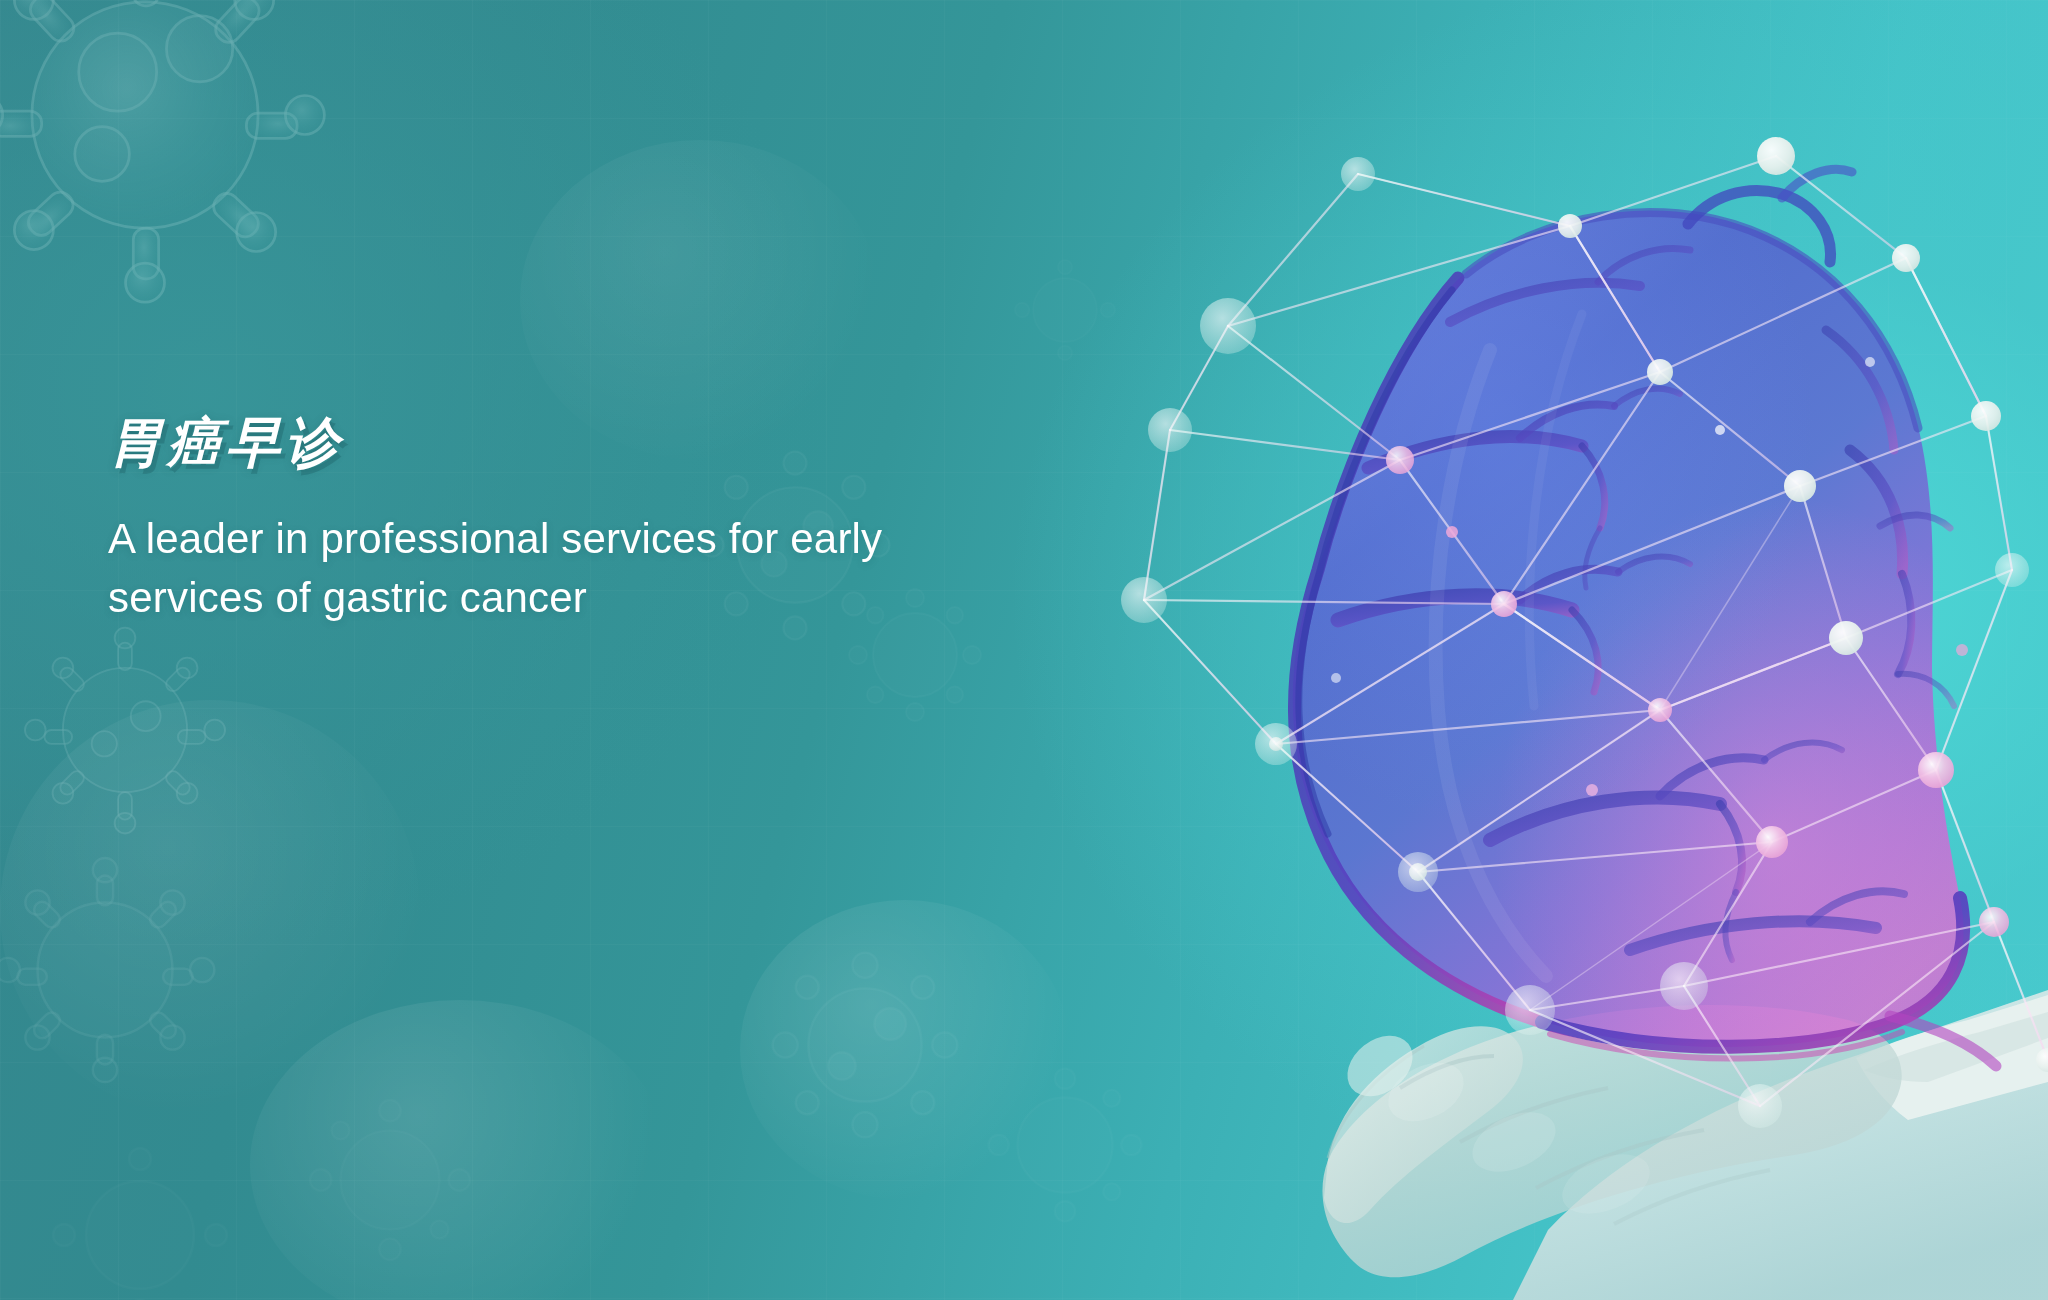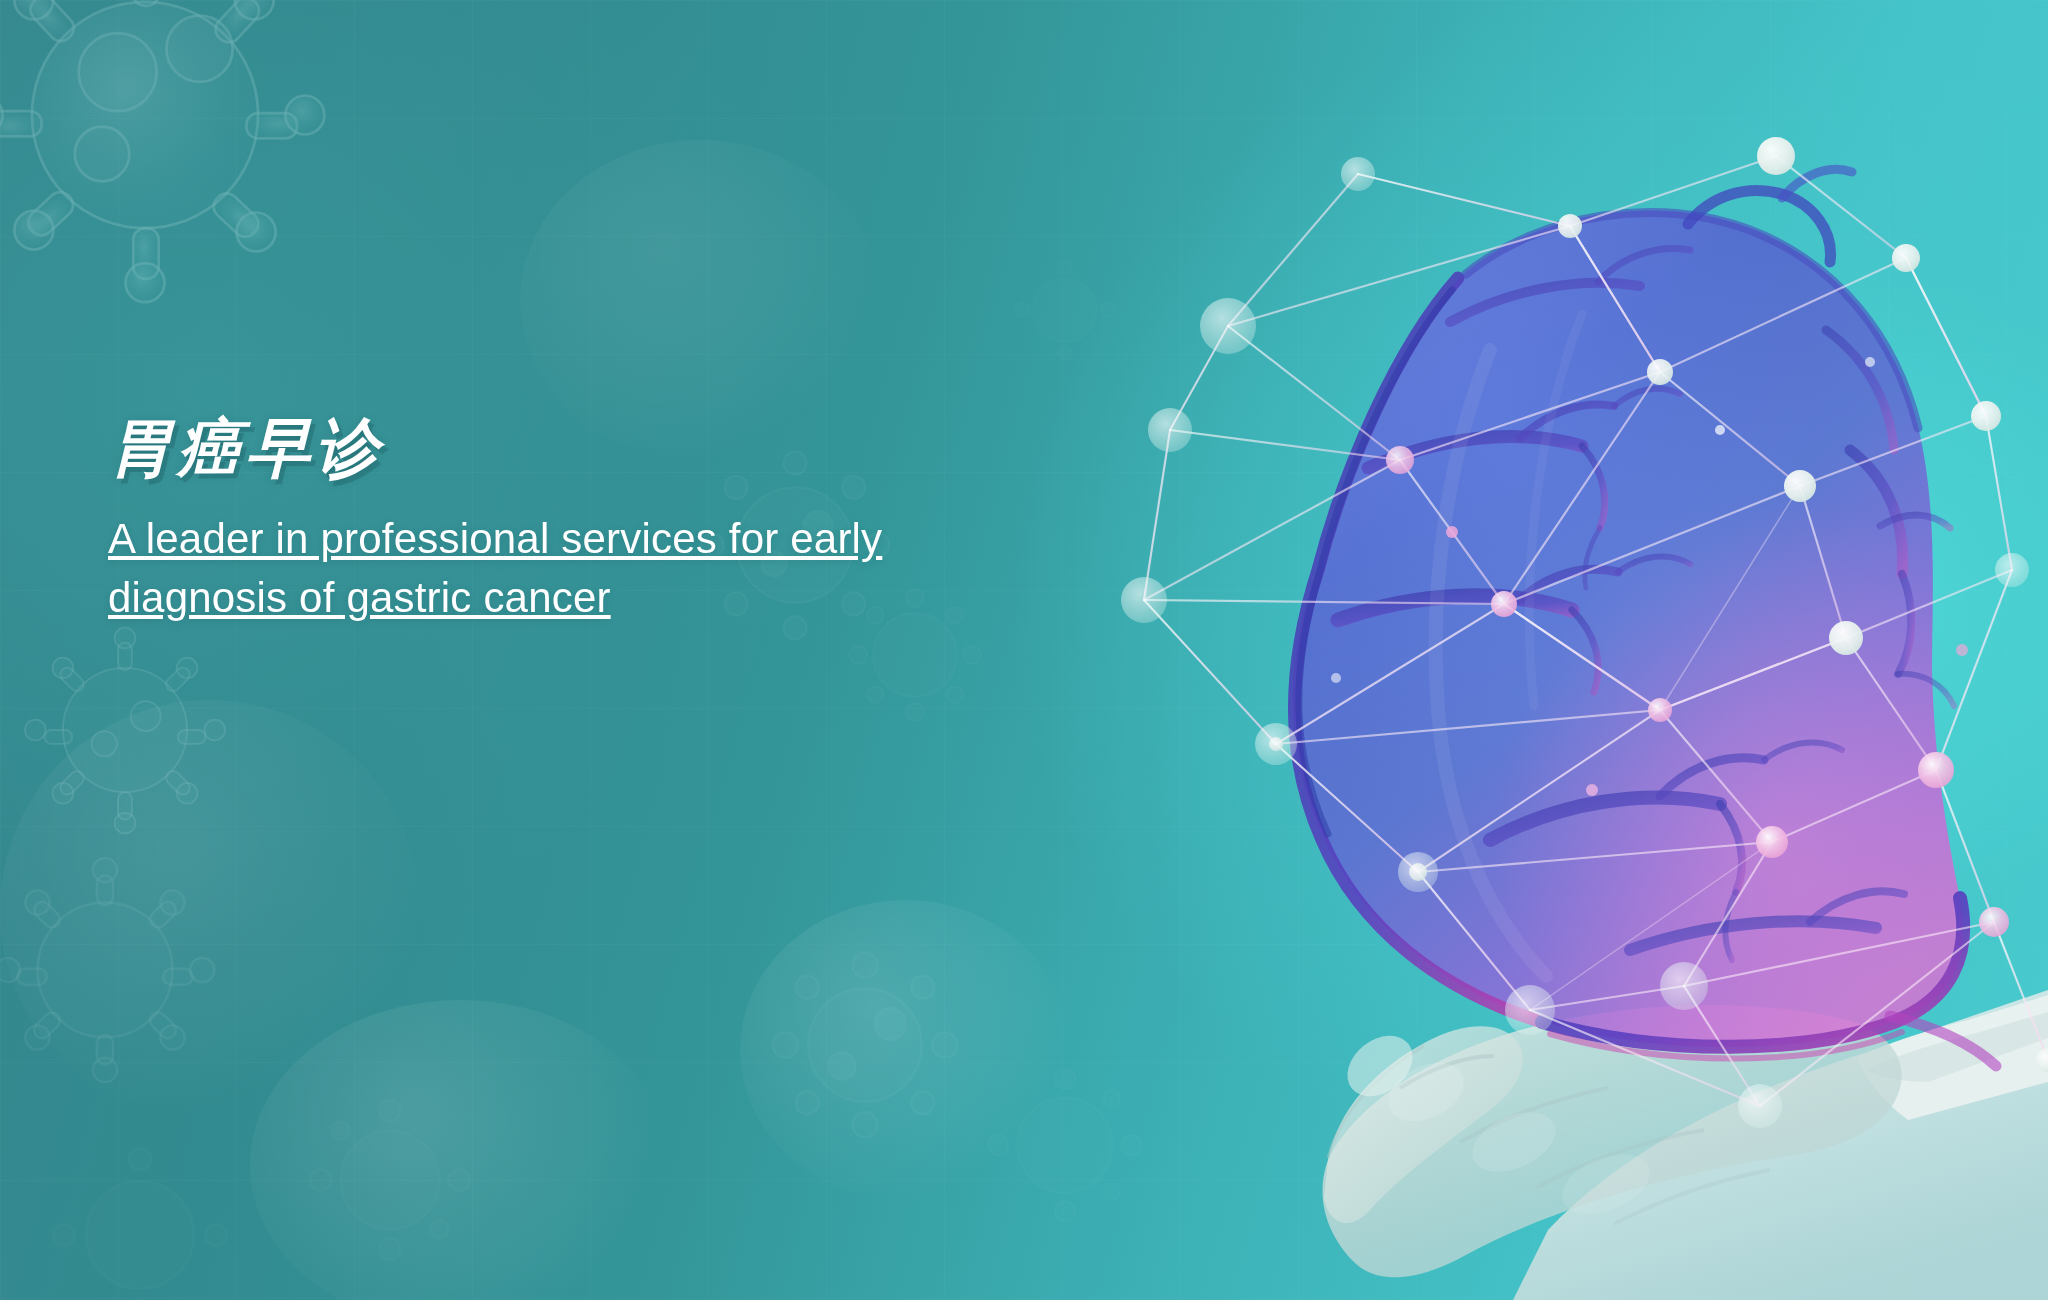--- a/index.html
+++ b/index.html
@@ -48,40 +48,39 @@
   .sb3 { left:520px;  top:140px;  width:360px; height:320px; opacity:.6; }
   .sb4 { left:0px;    top:700px;  width:420px; height:420px; opacity:.7; }
 
   
   .copy { position:absolute; left:108px; top:410px; width:1000px; }
 
   .headline {
     color:#ffffff;
     font-weight:bold;
     font-style:italic;
-    font-size:64px;
+    font-size:54px;
     line-height:1.20;
     letter-spacing:5px;
     text-shadow:
       4px 5px 0 rgba(22,86,92,0.30),
       0 2px 10px rgba(18,72,78,0.22);
     white-space:nowrap;
   }
   .headline .l2 { display:block; }
 
   .subhead {
-    margin-top:22px;
+    margin-top:34px;
     color:#ffffff;
     font-size:42px;
     line-height:1.42;
     font-weight:400;
     letter-spacing:.2px;
     text-shadow:0 2px 7px rgba(20,80,86,0.22);
     max-width:1010px;
-    text-decoration:underline;
   }
 
   
   #hand { position:absolute; right:0px; bottom:-10px; width:1020px; height:620px; pointer-events:none; }
   #hand svg { display:block; width:100%; height:100%; }
 
   
   #organ { position:absolute; left:1190px; top:150px; width:858px; height:1000px; pointer-events:none; }
   #organ svg { display:block; width:100%; height:100%; overflow:visible; }
 
@@ -573,17 +572,17 @@
       </g>
     </svg>
   </div>
 
   <div class="copy">
     <div class="headline">
       <span>胃癌早诊</span>
     </div>
     <div class="subhead">
       <span>A leader in professional services for early</span><br>
-      <span>diagnosis of gastric cancer</span>
+      <span>services of gastric cancer</span>
     </div>
   </div>
 
 </div>
 
 </body></html>

